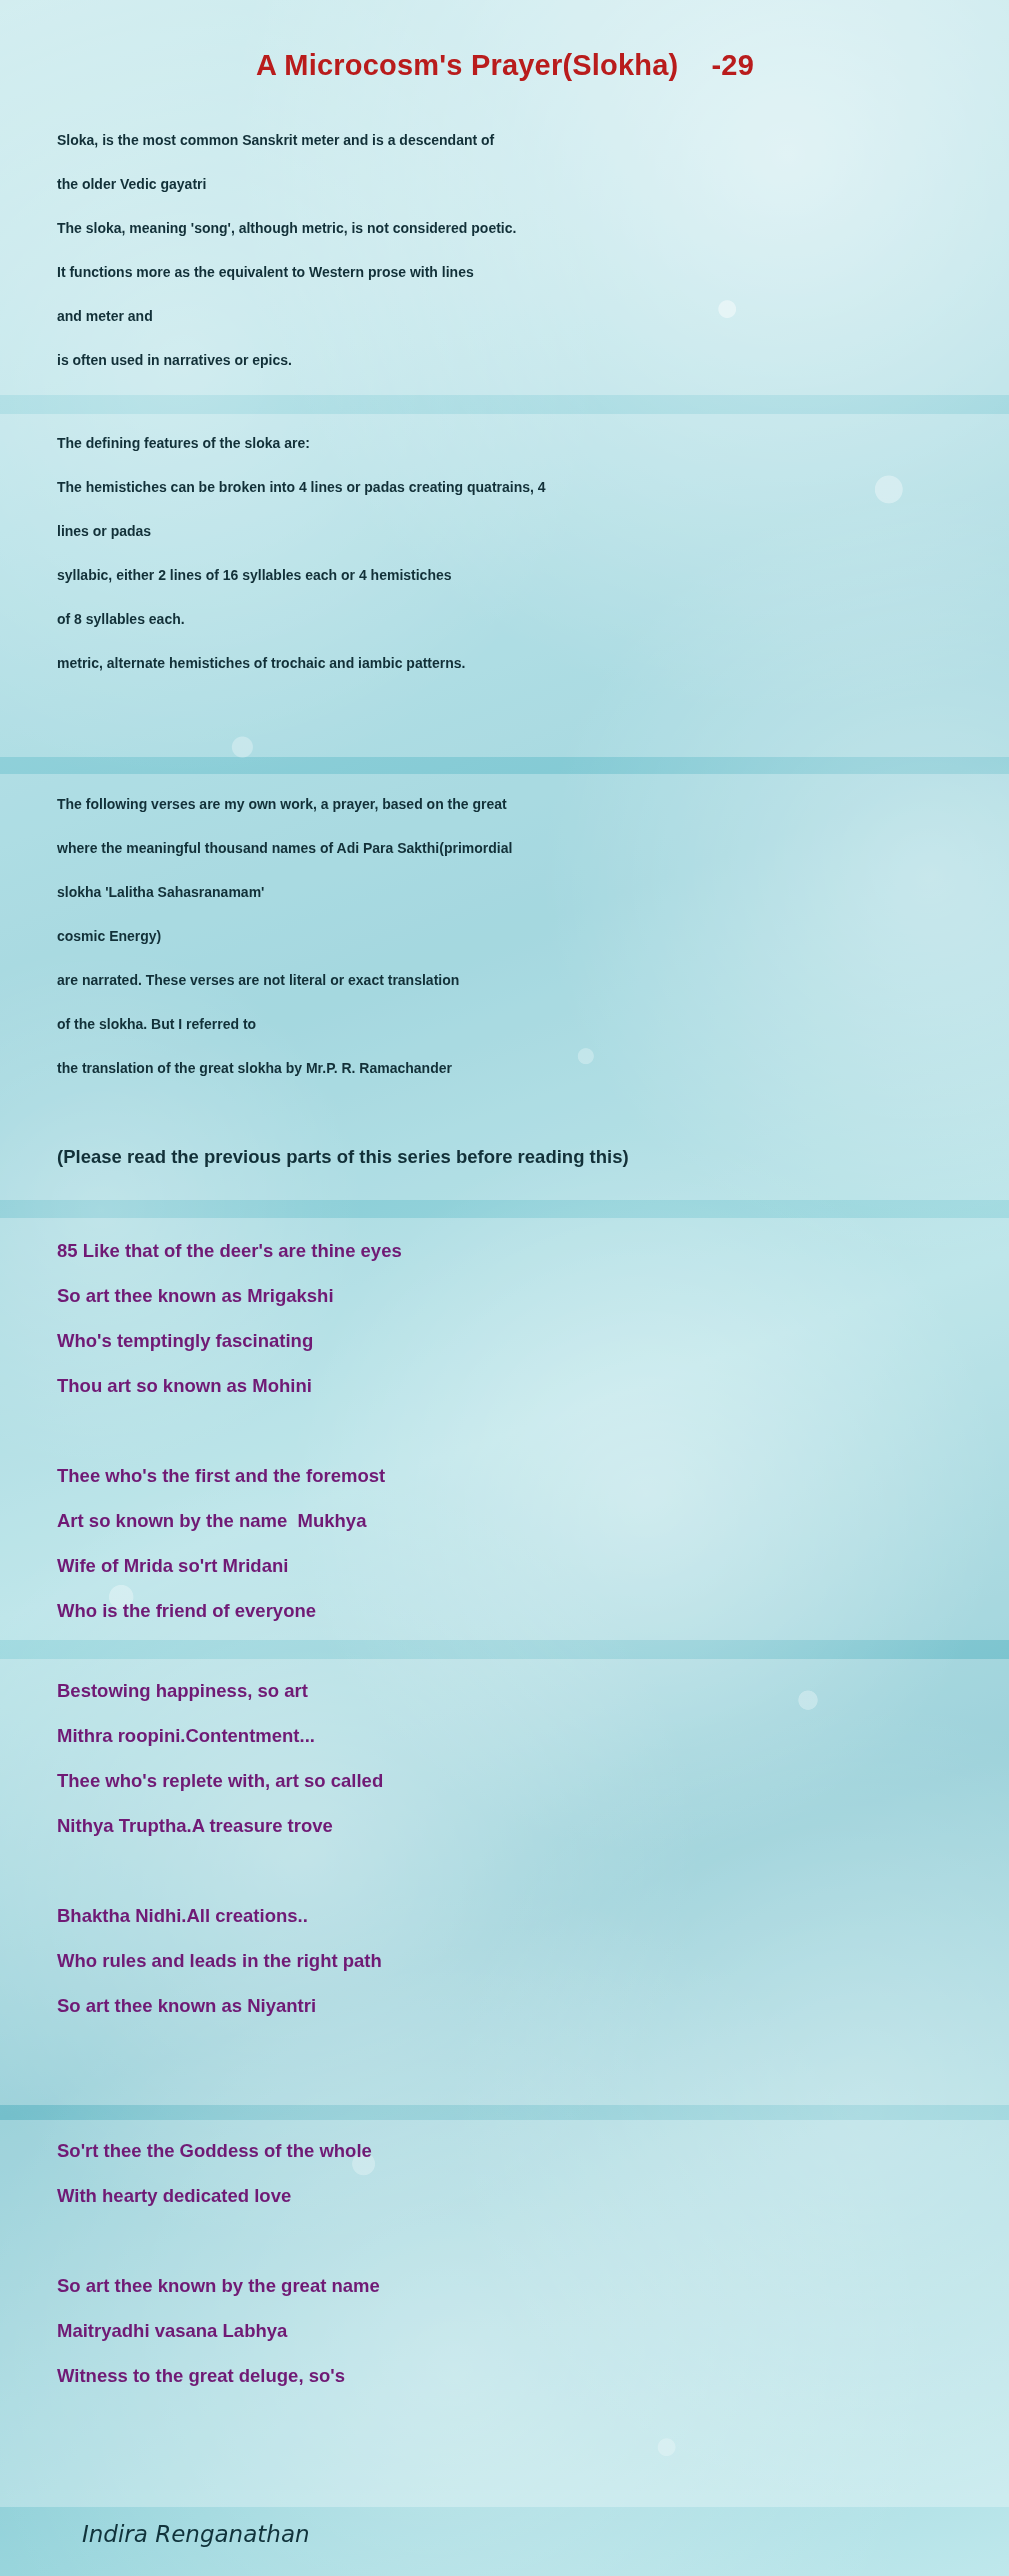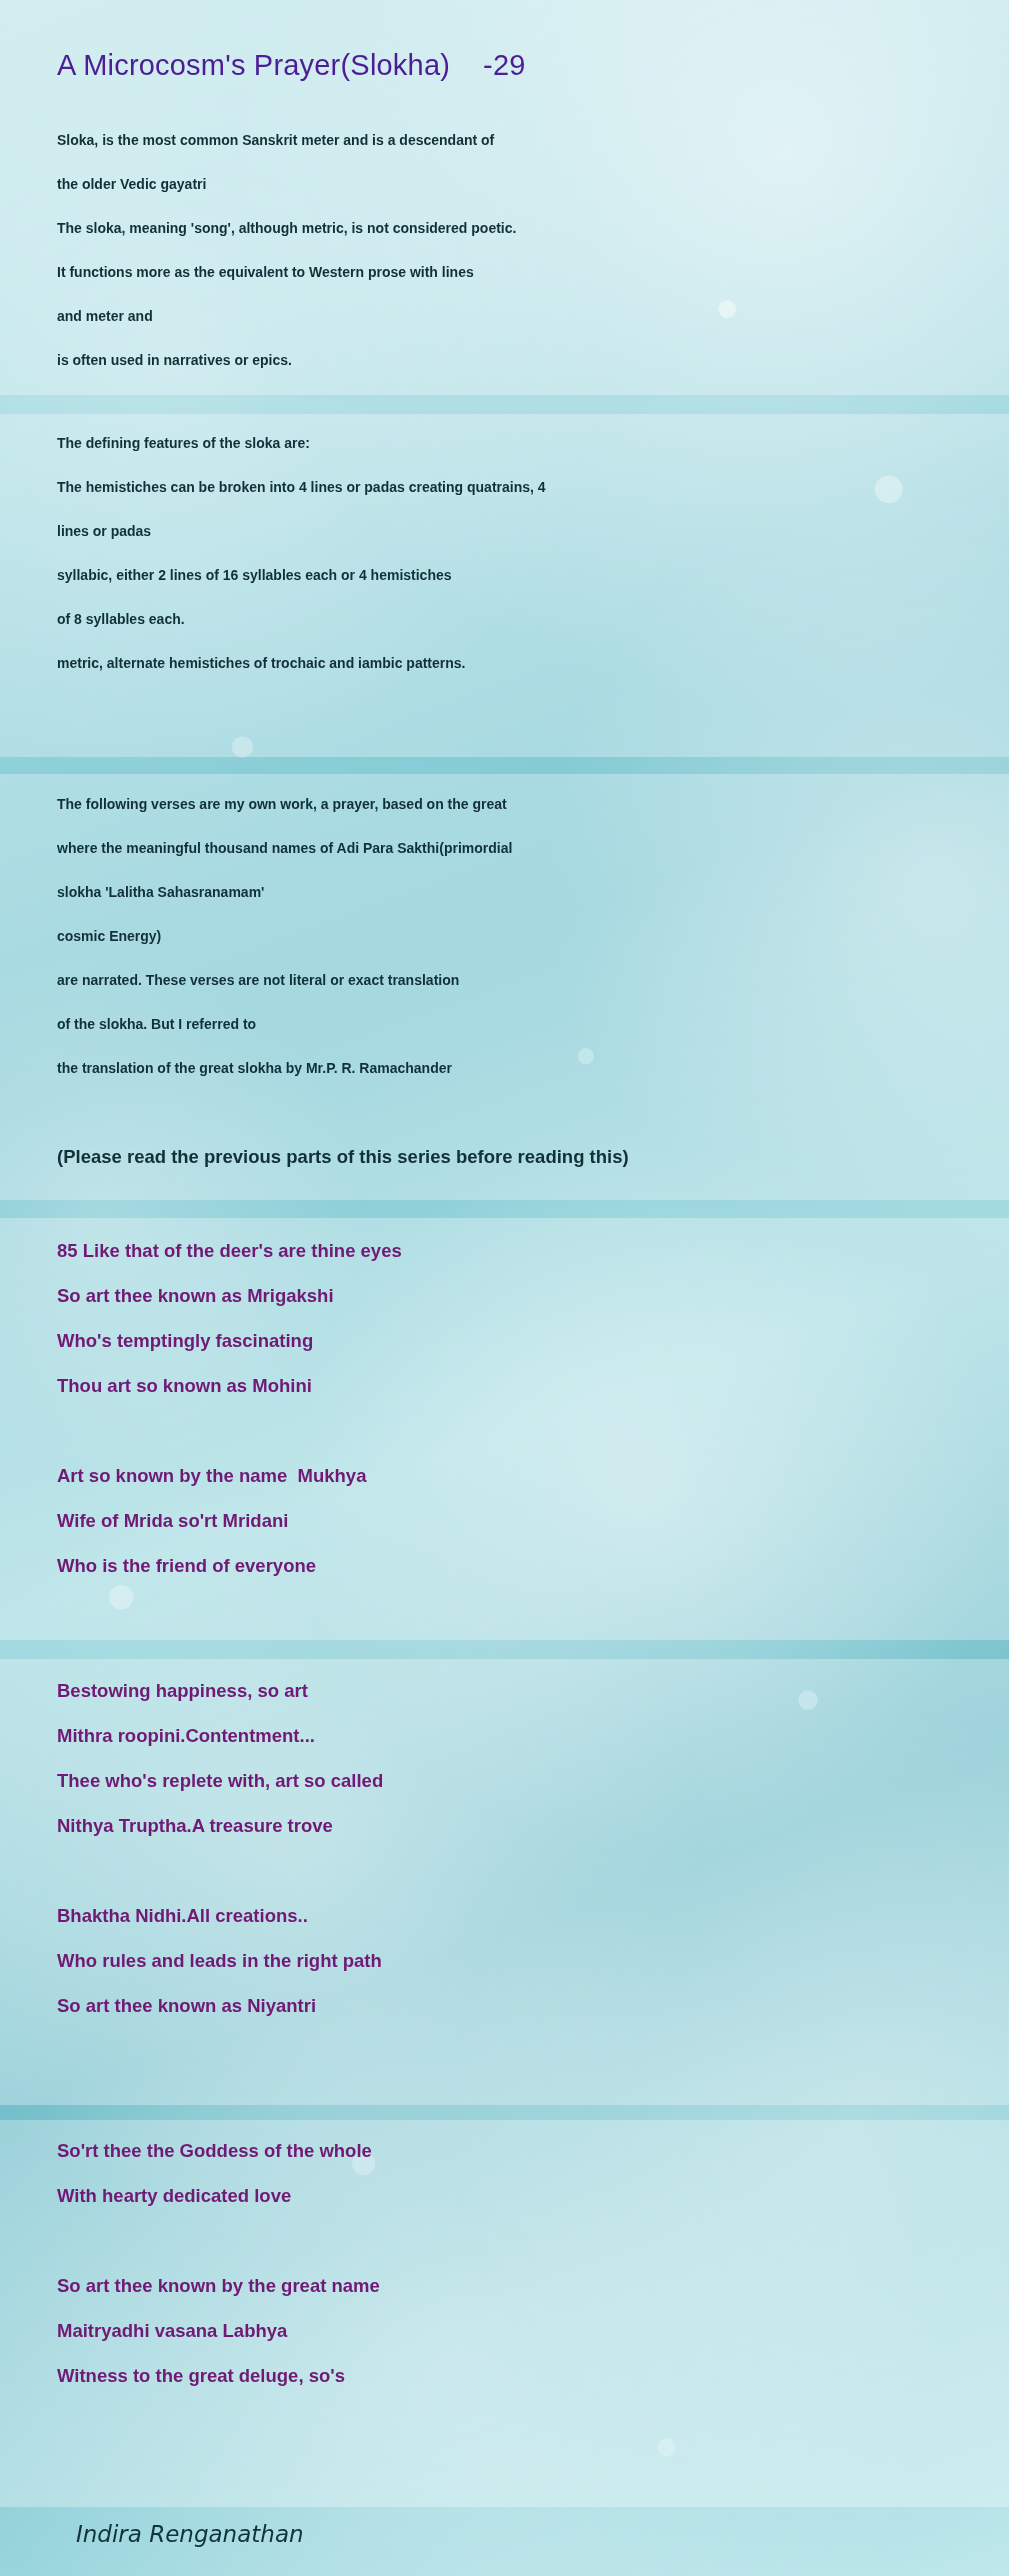--- a/index.html
+++ b/index.html
@@ -61,24 +61,25 @@
   
   .panel {
     position: absolute;
     left: 0;
     right: 0;
     background: rgba(255,255,255,0.30);
   }
 
   .title {
     font-size: 29px;
-    font-weight: normal;
-    color: #4c1d95;
+    font-weight: bold;
+    color: #b91c1c;
     letter-spacing: 0.2px;
     white-space: pre;
+    text-align: center;
   }
 
   .para-line {
     font-size: 14px;
     font-weight: bold;
     color: #123038;
     line-height: 44px;
     white-space: pre;
   }
 
@@ -97,21 +98,21 @@
   .note {
     font-size: 18.5px;
     font-weight: bold;
     color: #123038;
     line-height: 44px;
     white-space: pre;
   }
 
   .author {
     position: absolute;
-    left: 76px;
+    left: 82px;
     bottom: 29px;
     font-family: "DejaVu Sans", sans-serif;
     font-size: 23px;
     font-style: italic;
     color: #11333b;
     margin-top: 40px;
   }
 </style>
 </head>
 <body>
@@ -161,20 +162,21 @@
     <div class="blank"></div>
     <div class="note">(Please read the previous parts of this series before reading this)</div>
   </div>
 
   <div class="block" style="top:1228px;">
     <div class="verse-line">85 Like that of the deer's are thine eyes</div>
     <div class="verse-line">So art thee known as Mrigakshi</div>
     <div class="verse-line">Who's temptingly fascinating</div>
     <div class="verse-line">Thou art so known as Mohini</div>
     <div class="blank"></div>
+    <div class="verse-line">Thee who's the first and the foremost</div>
     <div class="verse-line">Art so known by the name  Mukhya</div>
     <div class="verse-line">Wife of Mrida so'rt Mridani</div>
     <div class="verse-line">Who is the friend of everyone</div>
   </div>
 
   <div class="block" style="top:1668px;">
     <div class="verse-line">Bestowing happiness, so art</div>
     <div class="verse-line">Mithra roopini.Contentment...</div>
     <div class="verse-line">Thee who's replete with, art so called</div>
     <div class="verse-line">Nithya Truptha.A treasure trove</div>

